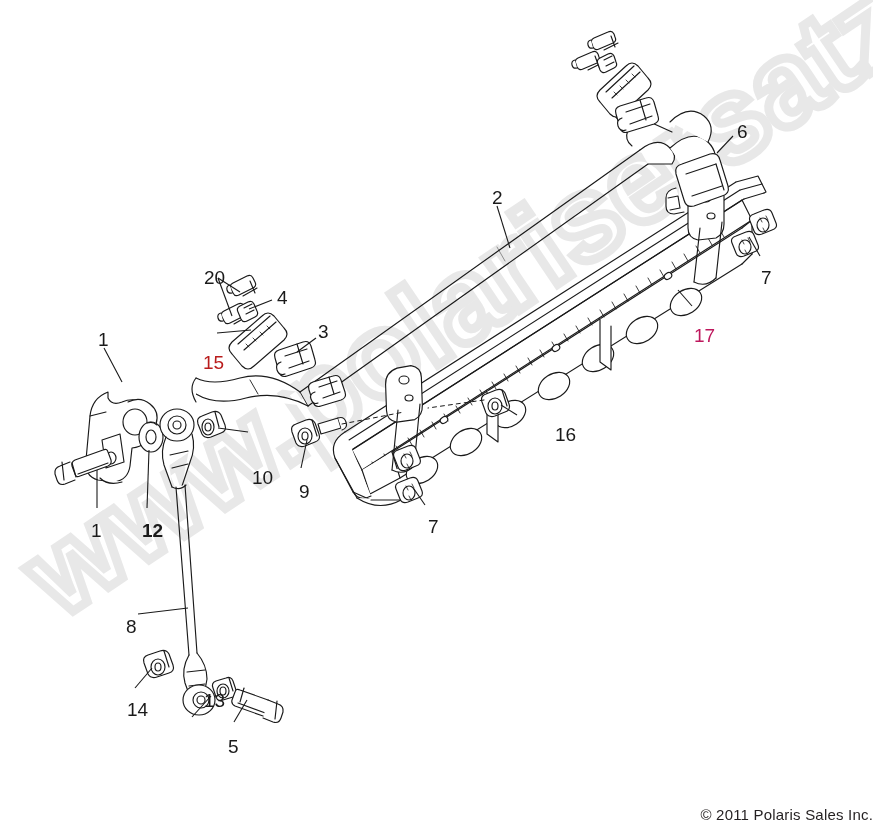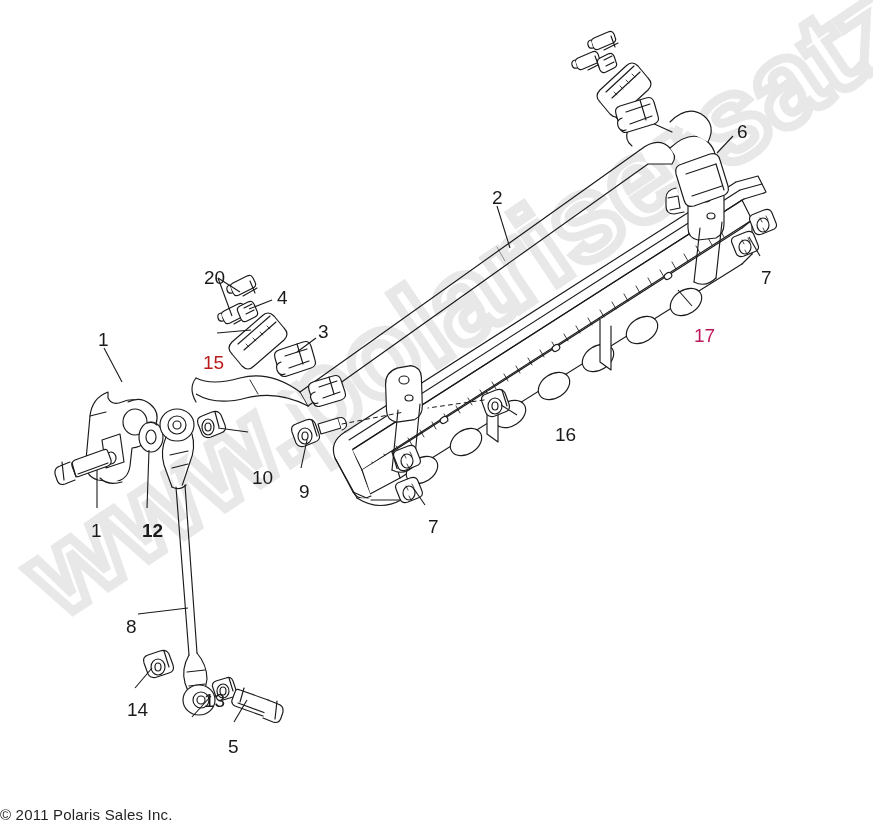--- a/index.html
+++ b/index.html
@@ -10,21 +10,21 @@
     position:relative;overflow:hidden;
   }
   #stage{position:absolute;inset:0;width:873px;height:835px;background:#fff;}
   #art{position:absolute;left:0;top:0;width:873px;height:835px;}
   .wm{
     position:absolute;left:0;top:0;width:873px;height:835px;
     pointer-events:none;
   }
   .copy{
     position:absolute;left:0;top:806px;width:873px;
-    text-align:left;
+    text-align:right;
     font-size:15px;color:#231f20;
     letter-spacing:.2px;
   }
   .lbl{
     position:absolute;
     font-size:19px;
     color:#1a1a1a;
     line-height:1;
     white-space:nowrap;
     font-family:"Liberation Sans", sans-serif;

